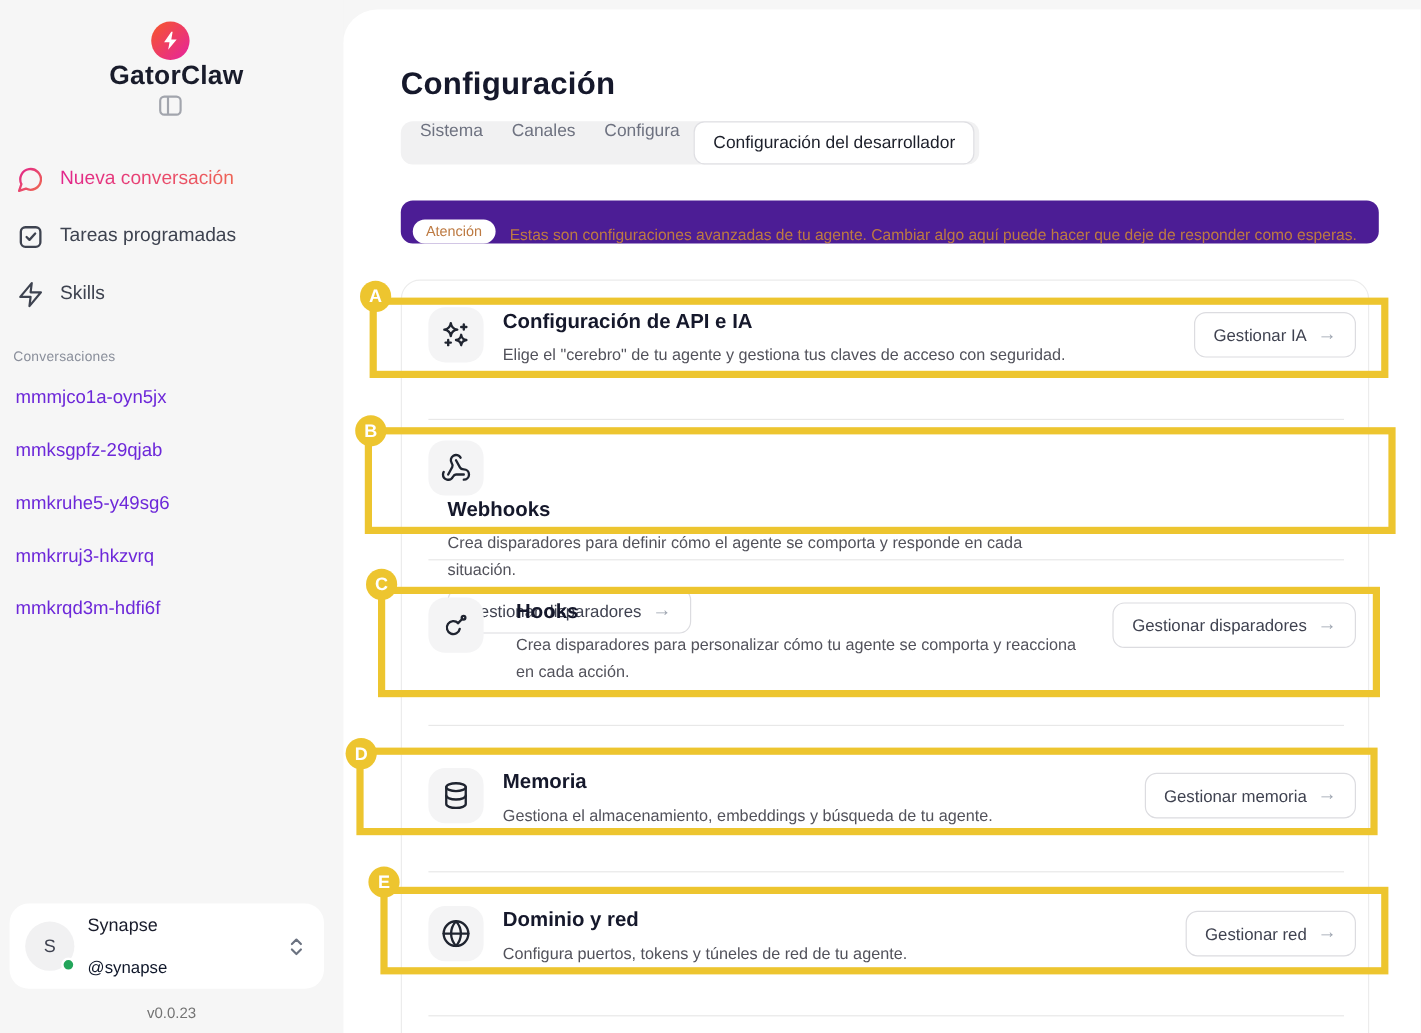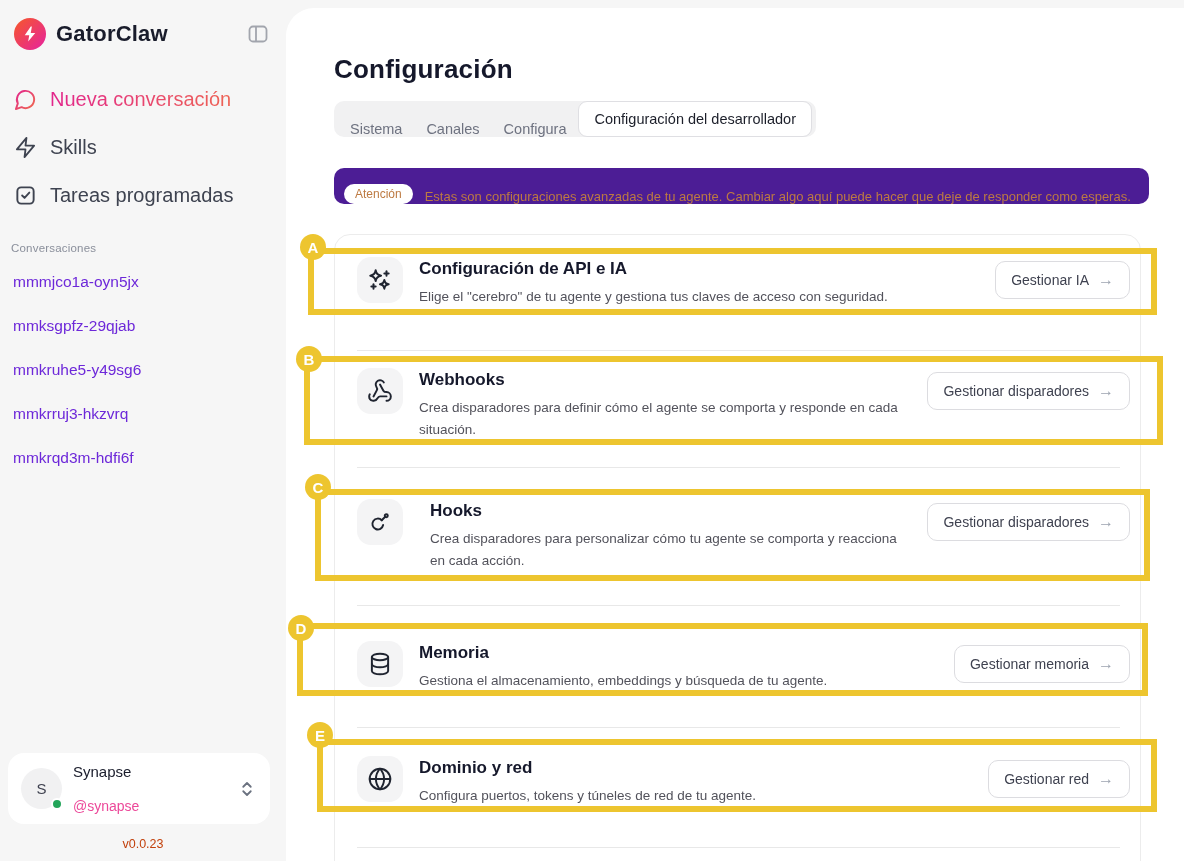--- a/index.html
+++ b/index.html
@@ -9,33 +9,33 @@
     background:#F6F6F6;
     position:relative;
     color:#15182B;
   }
 
   
   .sidebar {
     position:absolute; left:0; top:0; width:286px; height:861px;
     background:#F6F6F6; z-index:2;
   }
-  .sb-header { display:flex; align-items:center; padding:18px 16px 0 14px; }
+  .sb-header { display:flex; align-items:center; padding:18px 16px 0 14px;flex-direction:column; }
   .logo-circle {
     width:32px; height:32px; border-radius:50%;
     background:linear-gradient(135deg,#F4503A 15%,#E82A8E 85%);
     display:flex; align-items:center; justify-content:center; flex:0 0 auto;
   }
   .brand-name { font-size:22px; font-weight:700; color:#191C2B; margin-left:10px; letter-spacing:.2px; flex:1; }
   .panel-toggle { width:24px; height:24px; color:#A2A5AD; cursor:pointer; }
 
   .sb-nav { margin-top:34px; padding:0 14px; }
   .sb-item { display:flex; align-items:center; height:30px; margin-bottom:18px; cursor:pointer; }
   .sb-item .ic { width:23px; height:23px; flex:0 0 auto; color:#3E4350; }
-  .sb-item .lbl { margin-left:13px; font-size:20px; font-weight:500; color:#3E4350; }
+  .sb-item .lbl { margin-left:13px; font-size:16px; font-weight:500; color:#3E4350; }
   .sb-item.accent .lbl {
     background:linear-gradient(90deg,#E2258C 0%,#EF6A4F 110%);
     -webkit-background-clip:text; background-clip:text;
     color:transparent; -webkit-text-fill-color:transparent;
   }
 
   .convo-label { margin:32px 0 6px 11px; font-size:11.5px; color:#8A8F9B; letter-spacing:.2px; }
   .convo-list { padding:0 13px; }
   .convo-item { font-size:15.5px; color:#6d28d9; padding:12px 0; line-height:20px; cursor:pointer; }
 
@@ -48,34 +48,34 @@
     width:41px; height:41px; border-radius:50%; background:#F1F1F2;
     display:flex; align-items:center; justify-content:center;
     font-size:15px; color:#3F4250; position:relative; flex:0 0 auto;
   }
   .status-dot {
     position:absolute; right:-1px; bottom:-1px; width:12px; height:12px;
     border-radius:50%; background:#23A55A; border:2px solid #FFFFFF;
   }
   .user-meta { margin-left:11px; flex:1; }
   .user-name { font-size:15px; font-weight:400; color:#191C2B; }
-  .user-handle { font-size:14px; color:#ec4899; margin-top:18px; }
+  .user-handle { font-size:14px; color:#0f172a; margin-top:18px; }
   .chev-updown { width:18px; height:18px; color:#6B7280; }
-  .version { text-align:center; font-size:12.5px; color:#c2410c; margin-top:13px; }
+  .version { text-align:center; font-size:12.5px; color:#737373; margin-top:13px; }
 
   
   .main {
     position:absolute; left:286px; top:8px; right:0; bottom:0;
     background:#FFFFFF; border-top-left-radius:28px; z-index:1;
     padding:46px 0 0 48px;
   }
   .page-title { font-size:26px; font-weight:600; color:#15182B; letter-spacing:.2px; }
 
   .tabbar {
-    margin-top:16px; display:inline-flex; align-items:flex-end;
+    margin-top:16px; display:inline-flex; align-items:flex-start;
     background:#F1F1F2; border-radius:10px; height:36px; padding:0 4px;
   }
   .tab { font-size:14.5px; color:#6E7280; font-weight:500; padding:0 12px; cursor:pointer; white-space:nowrap; }
   .tab.active {
     background:#FFFFFF; border:1px solid #DFDFE3; border-radius:9px;
     color:#1C1F2A; height:36px; line-height:34px; padding:0 15px;
   }
 
   .warning {
     margin-top:30px; width:815px; height:36px; background:#4c1d95;
@@ -85,21 +85,21 @@
     background:#FFFFFF; border-radius:999px; padding:3px 11px;
     font-size:12px; font-weight:500; color:#BD7A42; white-space:nowrap;
   }
   .warning-msg { margin-left:12px; font-size:13px; color:#BD7A42; white-space:nowrap; }
 
   .cards-panel {
     position:relative; margin-top:30px; width:807px; height:680px;
     border:1px solid #ECECEC; border-radius:16px; background:#FFFFFF;
   }
   .row { position:absolute; left:22px; right:10px; display:flex; align-items:flex-start; }
-  .row-a { top:22px; } .row-b { top:133px; } .row-c { top:264px;gap:11px; }
+  .row-a { top:22px; } .row-b { top:133px;flex-direction:column; } .row-c { top:264px;gap:11px; }
   .row-d { top:406px; } .row-e { top:521px; }
   .divider { position:absolute; left:22px; right:20px; height:1px; background:#E8E8E8; }
   .div-1 { top:115px; } .div-2 { top:232px; } .div-3 { top:370px; }
   .div-4 { top:492px; } .div-5 { top:612px; }
 
   .tile {
     width:46px; height:46px; border-radius:14px; background:#F4F4F5;
     display:flex; align-items:center; justify-content:center; flex:0 0 auto;
     color:#1F2430;
   }
@@ -167,34 +167,34 @@
         <svg width="23" height="23" viewBox="0 0 24 24" fill="none" stroke="url(#nav-grad)" stroke-width="2" stroke-linecap="round" stroke-linejoin="round">
             <path d="M7.9 20A9 9 0 1 0 4 16.1L2 22z"></path>
             <path d="M9 12h6"></path>
             <path d="M12 9v6"></path>
           </svg>
       </span>
       <span class="lbl">Nueva conversación</span>
     </div>
     <div class="sb-item">
       <span class="ic">
-        <svg width="23" height="23" viewBox="0 0 24 24" fill="none" stroke="currentColor" stroke-width="1.9" stroke-linecap="round" stroke-linejoin="round">
-            <path d="M13 2 3 14h9l-1 8 10-12h-9l1-8z"></path>
-          </svg>
-      </span>
-      <span class="lbl">Skills</span>
-    </div>
-    <div class="sb-item">
-      <span class="ic">
         <svg width="23" height="23" viewBox="0 0 24 24" fill="none" stroke="currentColor" stroke-width="2" stroke-linecap="round" stroke-linejoin="round">
             <rect x="3.5" y="3.5" width="17" height="17" rx="4"></rect>
             <path d="m8.5 12 2.5 2.5 5-5.5"></path>
           </svg>
       </span>
       <span class="lbl">Tareas programadas</span>
+    </div>
+    <div class="sb-item">
+      <span class="ic">
+        <svg width="23" height="23" viewBox="0 0 24 24" fill="none" stroke="currentColor" stroke-width="1.9" stroke-linecap="round" stroke-linejoin="round">
+            <path d="M13 2 3 14h9l-1 8 10-12h-9l1-8z"></path>
+          </svg>
+      </span>
+      <span class="lbl">Skills</span>
     </div>
   </div>
 
   <div class="convo-label">Conversaciones</div>
   <div class="convo-list">
     <div class="convo-item">mmmjco1a-oyn5jx</div>
     <div class="convo-item">mmksgpfz-29qjab</div>
     <div class="convo-item">mmkruhe5-y49sg6</div>
     <div class="convo-item">mmkrruj3-hkzvrq</div>
     <div class="convo-item">mmkrqd3m-hdfi6f</div>

